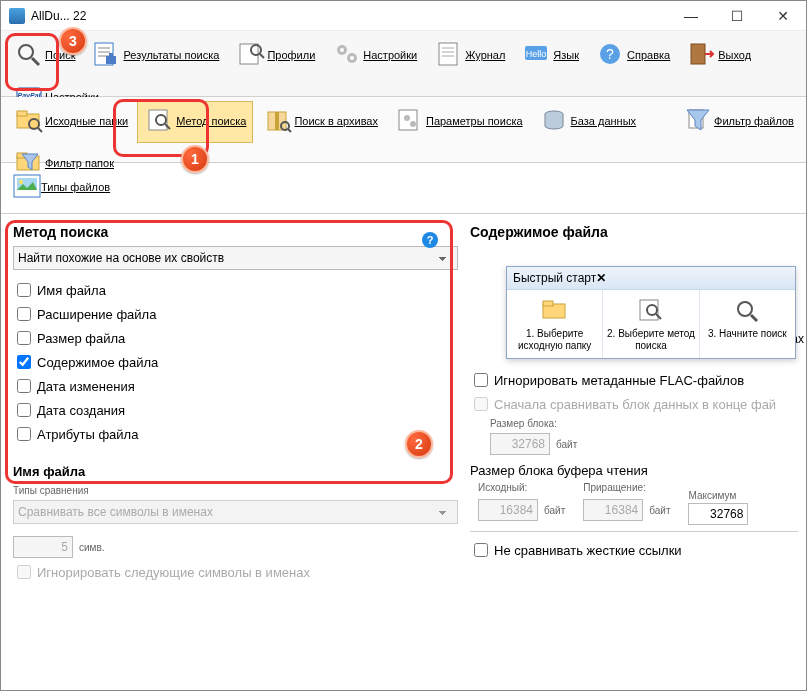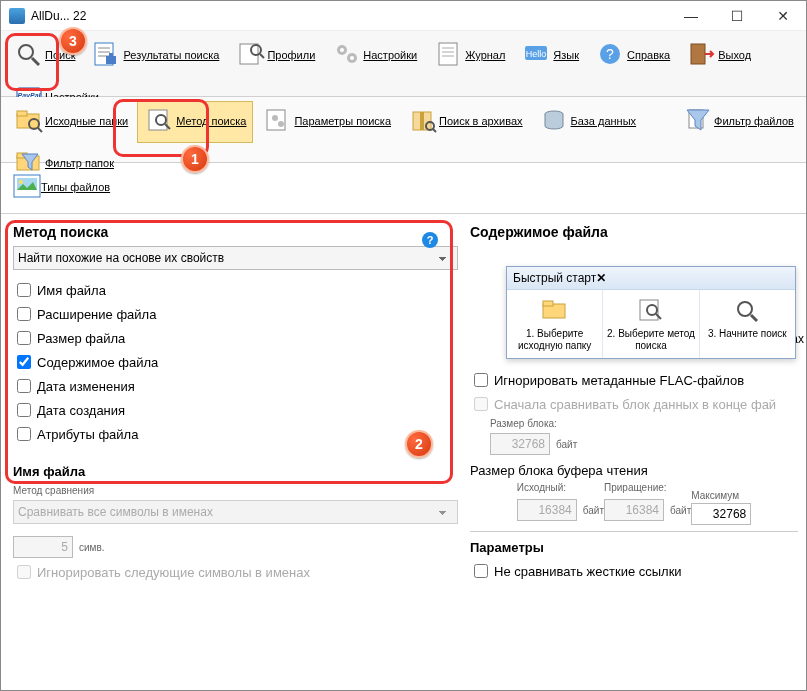--- a/index.html
+++ b/index.html
@@ -129,21 +129,21 @@
   }
   .quickstart .qs-body { display: flex; }
   .qs-step {
     flex: 1; text-align: center; padding: 4px 2px 6px 2px;
     font-size: 10px; line-height: 1.2;
     border-right: 1px solid #e0e7f0;
   }
   .qs-step:last-child { border-right: none; }
   .qs-step .qs-icon { width: 32px; height: 28px; margin: 2px auto 4px; display:flex;align-items:center;justify-content:center; }
   .fieldset-like { border-top: 1px solid #ccc; margin-top: 6px; padding-top: 4px; }
-  .row-group { display: flex; margin: 4px 0; font-size: 12px; align-items:flex-end;justify-content:center; }
+  .row-group { display: flex; gap: 18px; margin: 4px 8px; font-size: 12px; align-items:flex-end; }
   .row-group .grp { display: flex; flex-direction: column; gap: 2px; }
   .svg-icon { display:block; }
 </style>
 </head>
 <body>
 
 <div class="titlebar">
   <div class="app-icon"></div>
   <div class="title">AllDu...  22</div>
   <div class="win-btns">
@@ -269,37 +269,37 @@
             <rect x="4" y="4" width="18" height="20" fill="#fff" stroke="#888"></rect>
             <circle cx="16" cy="14" r="5" fill="none" stroke="#555" stroke-width="2"></circle>
             <line x1="20" y1="18" x2="25" y2="23" stroke="#555" stroke-width="2"></line>
           </svg>
         </div>
         <div class="label">Метод поиска</div>
       </div>
       <div class="rib-btn">
         <div class="icon-box">
           <svg class="svg-icon" width="30" height="28">
-            <rect x="4" y="4" width="18" height="20" fill="#fff" stroke="#888"></rect>
-            <circle cx="12" cy="12" r="3" fill="#bbb"></circle>
-            <circle cx="18" cy="18" r="3" fill="#bbb"></circle>
-          </svg>
-        </div>
-        <div class="label">Параметры поиска</div>
-      </div>
-      <div class="rib-btn">
-        <div class="icon-box">
-          <svg class="svg-icon" width="30" height="28">
             <rect x="5" y="6" width="18" height="18" fill="#f6d99a" stroke="#caa23a"></rect>
             <rect x="12" y="6" width="4" height="18" fill="#caa23a"></rect>
             <circle cx="22" cy="20" r="4" fill="none" stroke="#555" stroke-width="2"></circle>
             <line x1="25" y1="23" x2="28" y2="26" stroke="#555" stroke-width="2"></line>
           </svg>
         </div>
         <div class="label">Поиск в архивах</div>
+      </div>
+      <div class="rib-btn">
+        <div class="icon-box">
+          <svg class="svg-icon" width="30" height="28">
+            <rect x="4" y="4" width="18" height="20" fill="#fff" stroke="#888"></rect>
+            <circle cx="12" cy="12" r="3" fill="#bbb"></circle>
+            <circle cx="18" cy="18" r="3" fill="#bbb"></circle>
+          </svg>
+        </div>
+        <div class="label">Параметры поиска</div>
       </div>
       <div class="rib-btn">
         <div class="icon-box">
           <svg class="svg-icon" width="30" height="28">
             <ellipse cx="14" cy="8" rx="9" ry="3" fill="#bcd" stroke="#789"></ellipse>
             <path d="M5 8 V20 A9 3 0 0 0 23 20 V8" fill="#bcd" stroke="#789"></path>
           </svg>
         </div>
         <div class="label">База данных</div>
       </div>
@@ -380,21 +380,21 @@
             <input type="checkbox" style="">
             <span>Атрибуты файла</span>
           </div>
         </div>
       <div class="hl-box" style="left:-8px; top:-4px; width:448px; height:264px;"></div>
       <div class="badge" style="left:392px; top:206px;">2</div>
     </div>
 
     <div style="margin-top:20px;">
       <div class="section-title" style="font-size:13px;">Имя файла</div>
-      <div class="small-label">Метод сравнения</div>
+      <div class="small-label">Типы сравнения</div>
       <select class="combo" style="margin:4px 0 8px 0; background-color:#eee; color:#888;" disabled="">
         <option>Сравнивать все символы в именах</option>
       </select>
       <div class="inline-field">
         <input class="input-num disabled" disabled="" value="5" style="">
         <span class="small-label">симв.</span>
       </div>
       <div class="check-row disabled">
         <input type="checkbox" disabled="" style="">
         <span>Игнорировать следующие символы в именах</span>
@@ -478,20 +478,19 @@
           <span class="small-label">байт</span>
         </div>
       </div>
       <div class="grp">
         <span class="small-label">Максимум</span>
         <input class="input-num" value="32768" style="">
       </div>
     </div>
 
     <div class="fieldset-like">
-      <div class="section-title" style="font-size:13px;">Параметры</div>
       <div class="check-row">
         <input type="checkbox" style="">
         <span>Не сравнивать жесткие ссылки</span>
       </div>
     </div>
   </div>
 </div>
 
 </body></html>

